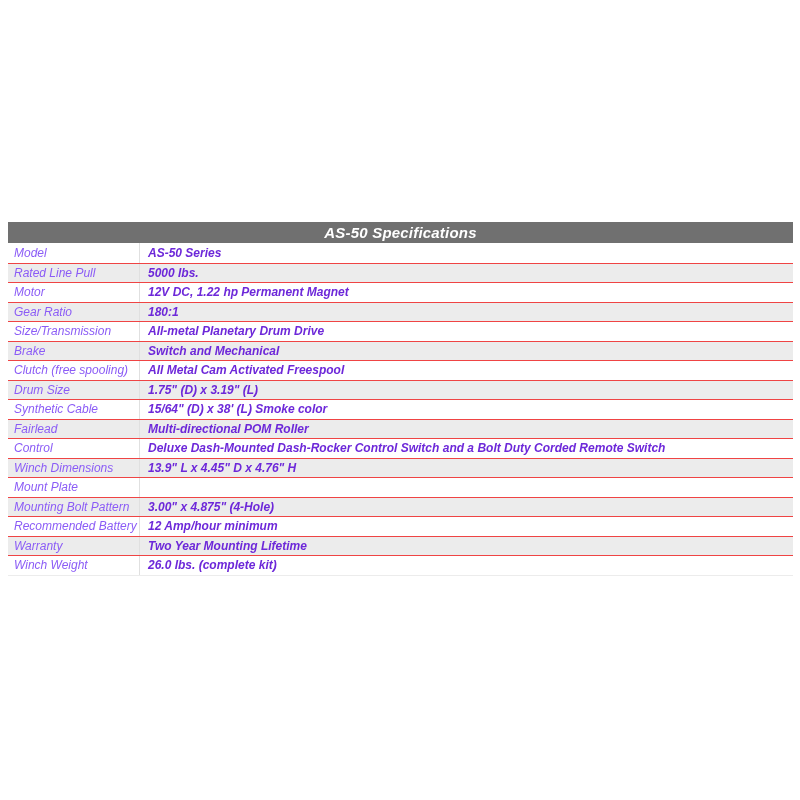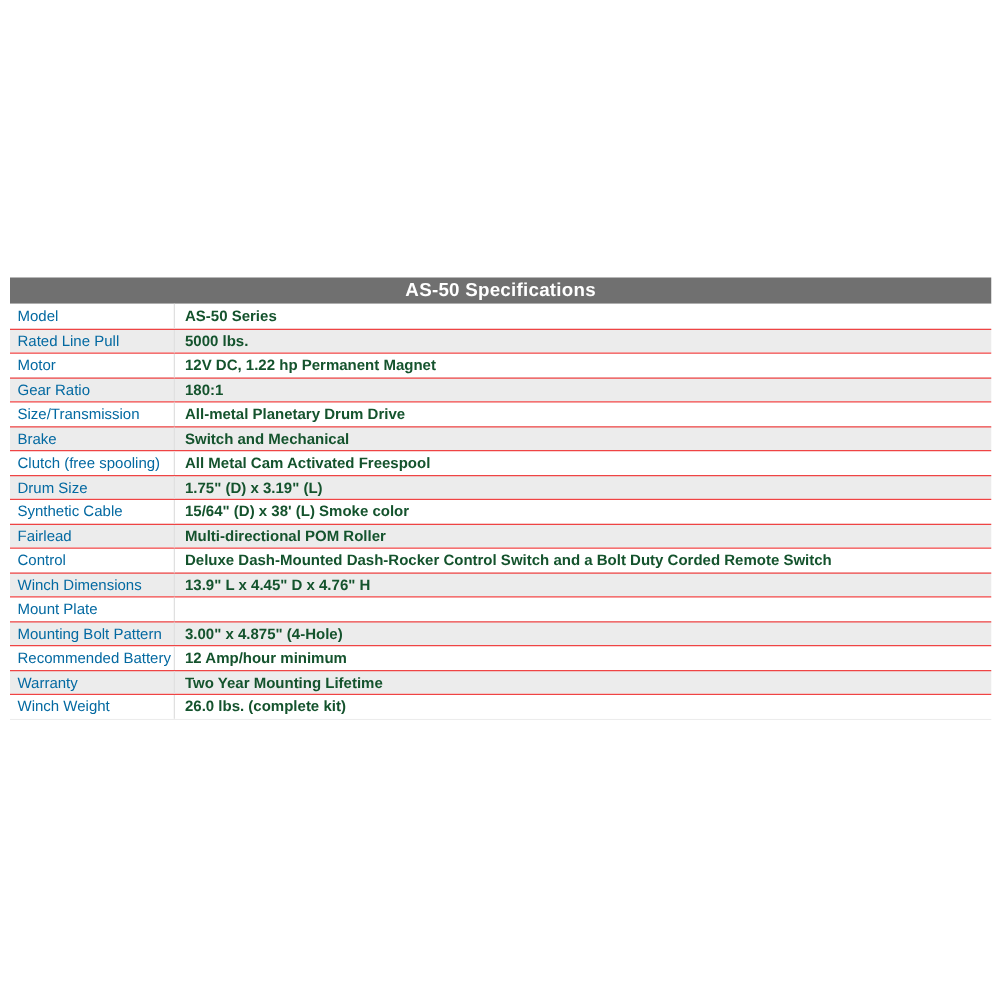--- a/index.html
+++ b/index.html
@@ -13,20 +13,21 @@
     width: 800px;
     height: 800px;
     background: #ffffff;
     overflow: hidden;
   }
   .spec-table {
     position: absolute;
     left: 8px;
     top: 222px;
     width: 785px;
+    font-style: italic;
   }
   .spec-header {
     background: #707070;
     color: #ffffff;
     font-size: 15px;
     font-weight: bold;
     text-align: center;
     height: 21px;
     line-height: 21px;
     letter-spacing: 0.2px;
@@ -45,32 +46,32 @@
   }
   .row:first-child { border-top: none; }
   .row:nth-child(even) { background: #ececec; }
   .cell-label {
     width: 132px;
     flex-shrink: 0;
     box-sizing: border-box;
     padding-left: 6px;
     display: flex;
     align-items: center;
-    color: #0369a1;
+    color: #8b5cf6;
     font-weight: 400;
     border-right: 1px solid #e0e0e0;
     white-space: nowrap;
   }
   .cell-value {
     flex: 1;
     box-sizing: border-box;
     padding-left: 8px;
     display: flex;
     align-items: center;
-    color: #14532d;
+    color: #6d28d9;
     font-weight: 700;
     white-space: nowrap;
     overflow: hidden;
     text-align: center;
   }
 </style>
 </head>
 <body>
 
 <div class="canvas">

